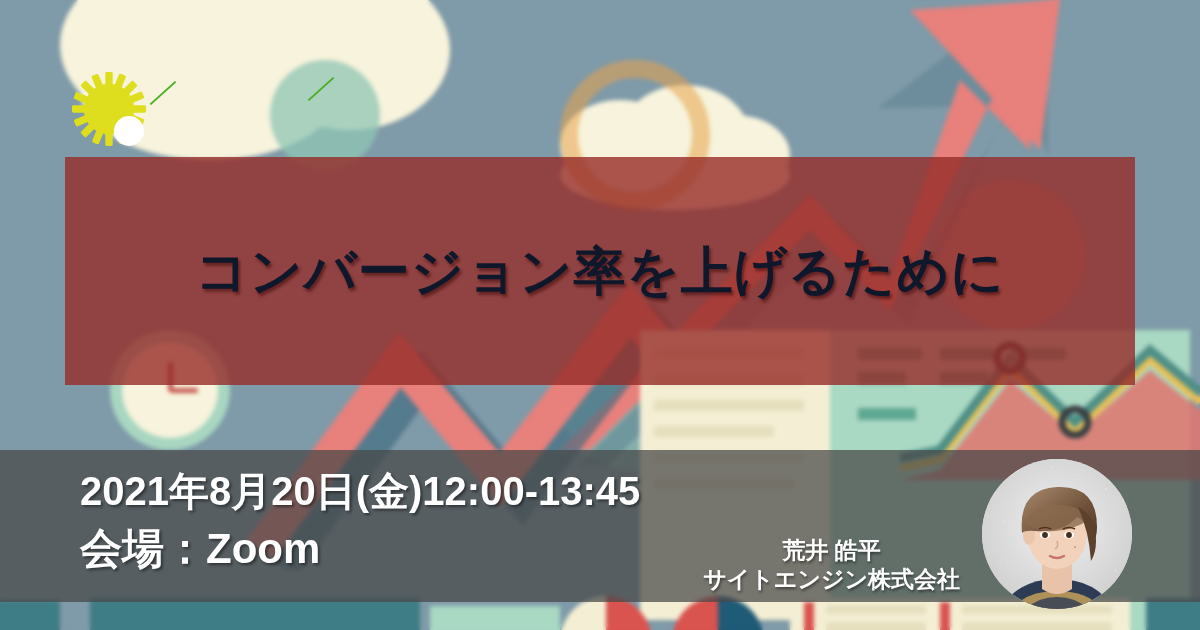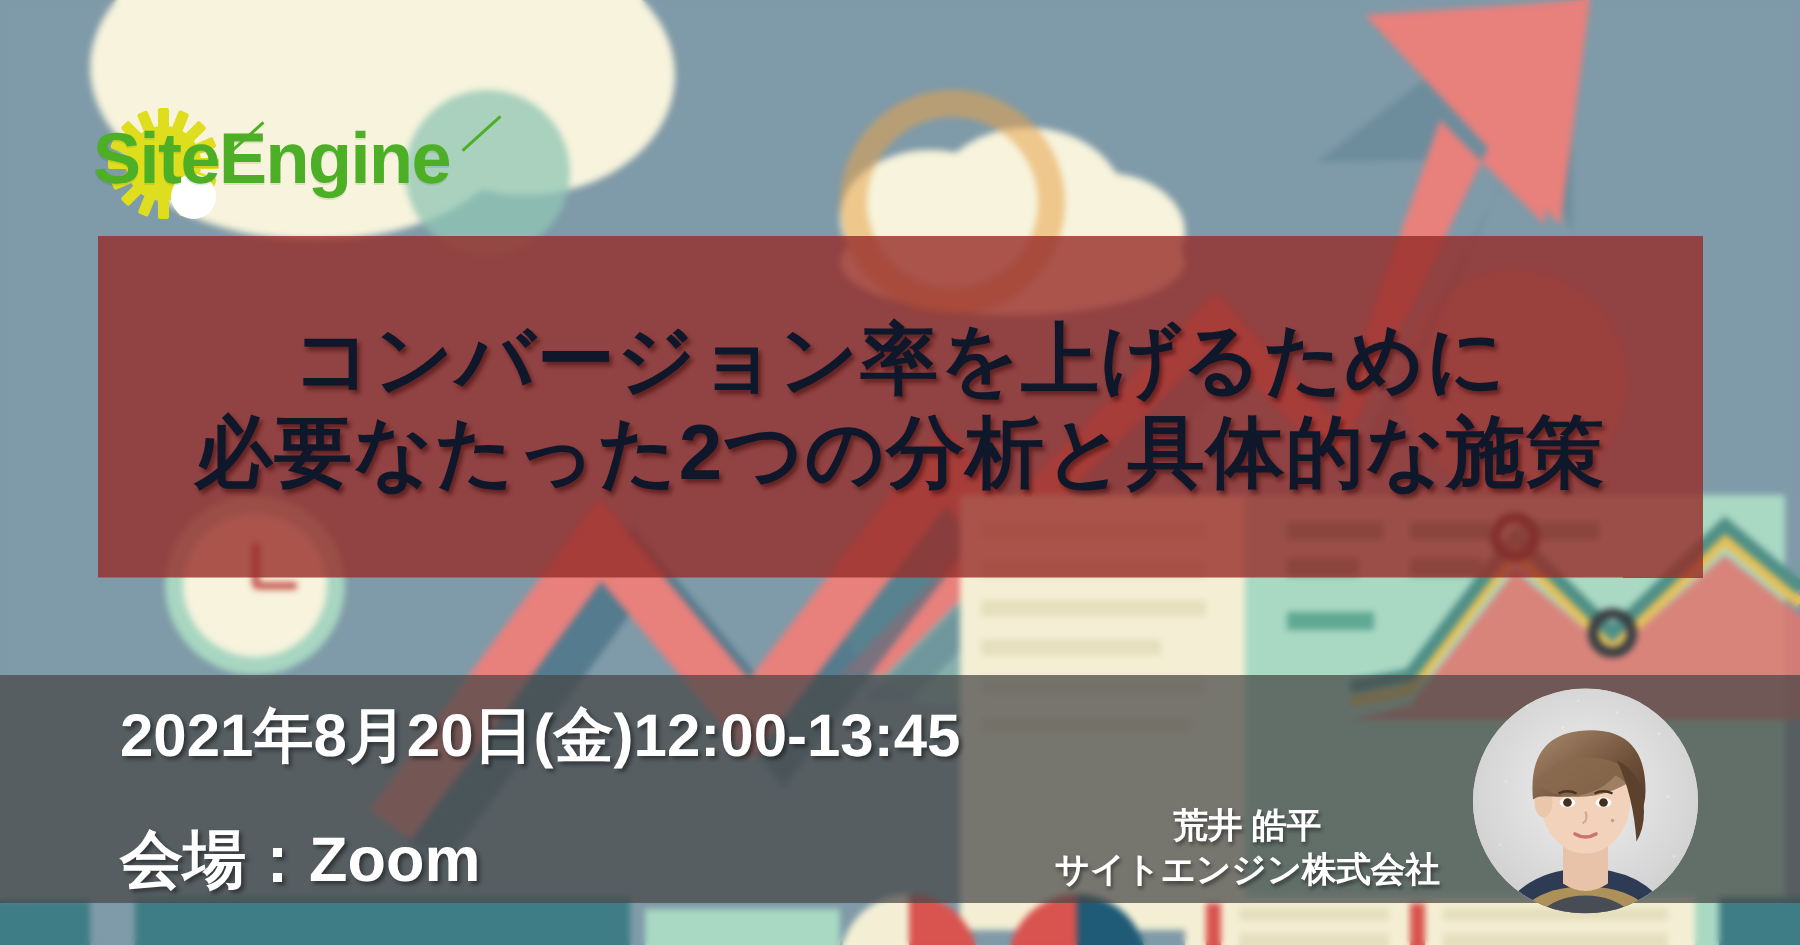--- a/index.html
+++ b/index.html
@@ -128,21 +128,21 @@
   
   .infobar{
     position:absolute;left:0;top:450px;width:1200px;height:152px;
     background:rgba(70,70,70,.72);
   }
   .when{
     position:absolute;left:80px;top:468px;color:#fff;font-weight:bold;font-size:40px;
     line-height:1.18;white-space:nowrap;text-shadow:2px 2px 3px rgba(0,0,0,.45);
   }
   .venue{
-    position:absolute;left:80px;top:548px;color:#fff;font-weight:bold;font-size:42px;
+    position:absolute;left:80px;top:524px;color:#fff;font-weight:bold;font-size:42px;
     line-height:1.18;white-space:nowrap;text-shadow:2px 2px 3px rgba(0,0,0,.45);
   }
   .speaker{
     position:absolute;right:240px;top:536px;text-align:center;color:#fff;
     font-weight:bold;font-size:23px;line-height:1.25;white-space:nowrap;
     text-shadow:1px 2px 3px rgba(0,0,0,.5);
   }
 
   
   .avatar{
@@ -265,26 +265,24 @@
             <rect x="45" y="82" width="10" height="18" rx="2" transform="rotate(67 50 50)"></rect>
             <rect x="0" y="45" width="18" height="10" rx="2" transform="rotate(67 50 50)"></rect>
             <rect x="82" y="45" width="18" height="10" rx="2" transform="rotate(67 50 50)"></rect>
           </g>
         </g>
       </svg>
     </div>
     <div class="gear-dot"></div>
     <div class="needle n1"></div>
     <div class="needle n2"></div>
-    <div class="logo-text">SiteEngine</div>
   </div>
 
   <div class="banner">
     <div class="tline">コンバージョン率を上げるために</div>
-    <div class="tline">必要なたった2つの分析と具体的な施策</div>
   </div>
 
   <div class="infobar"></div>
   <div class="when">2021年8月20日(金)12:00-13:45</div>
   <div class="venue">会場：Zoom</div>
   <div class="speaker">
     <div>荒井 皓平</div>
     <div>サイトエンジン株式会社</div>
   </div>
 

